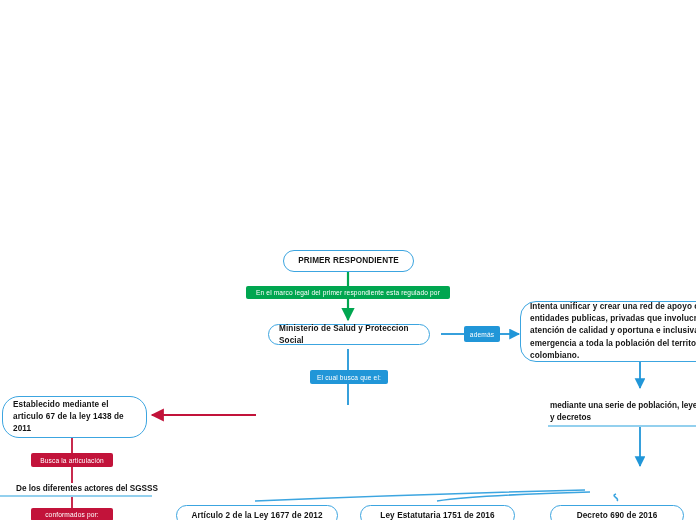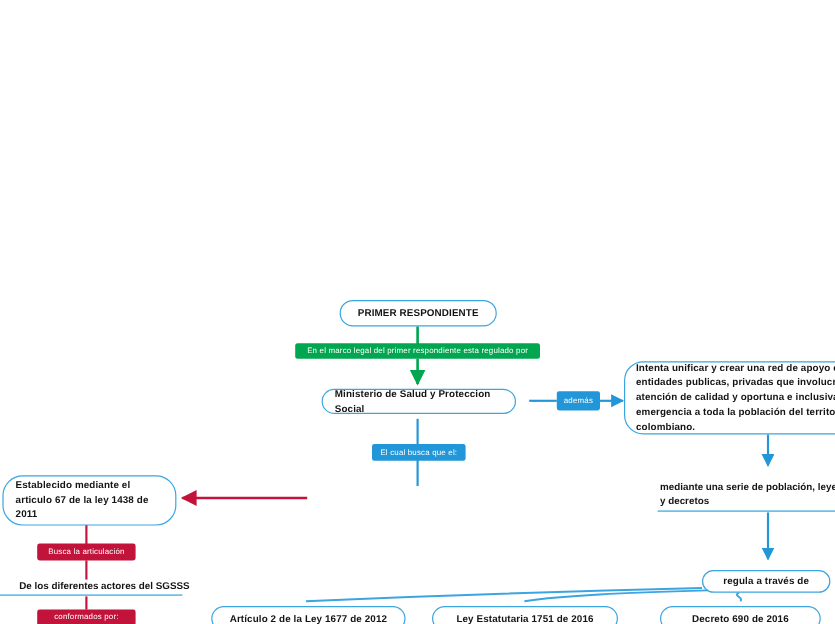--- a/index.html
+++ b/index.html
@@ -189,23 +189,20 @@
   </div>
 
   <div class="elabel red" style="left:31px; top:508px; width:82px; height:13px;">
     <span>conformados por:</span>
   </div>
 
   <div class="plainnode" style="left:550px; top:400px; width:152px;">
     <span>mediante una serie de población, leyes y decretos</span>
   </div>
 
-  <div class="node" style="left:585px; top:475px; width:107px; height:19px;">
-    <span>regula a través de</span>
-  </div>
 
   <div class="node" style="left:176px; top:505px; width:162px; height:21px;">
     <span>Artículo 2 de la Ley 1677 de 2012</span>
   </div>
 
   <div class="node" style="left:360px; top:505px; width:155px; height:21px;">
     <span>Ley Estatutaria 1751 de 2016</span>
   </div>
 
   <div class="node" style="left:550px; top:505px; width:134px; height:21px;">

